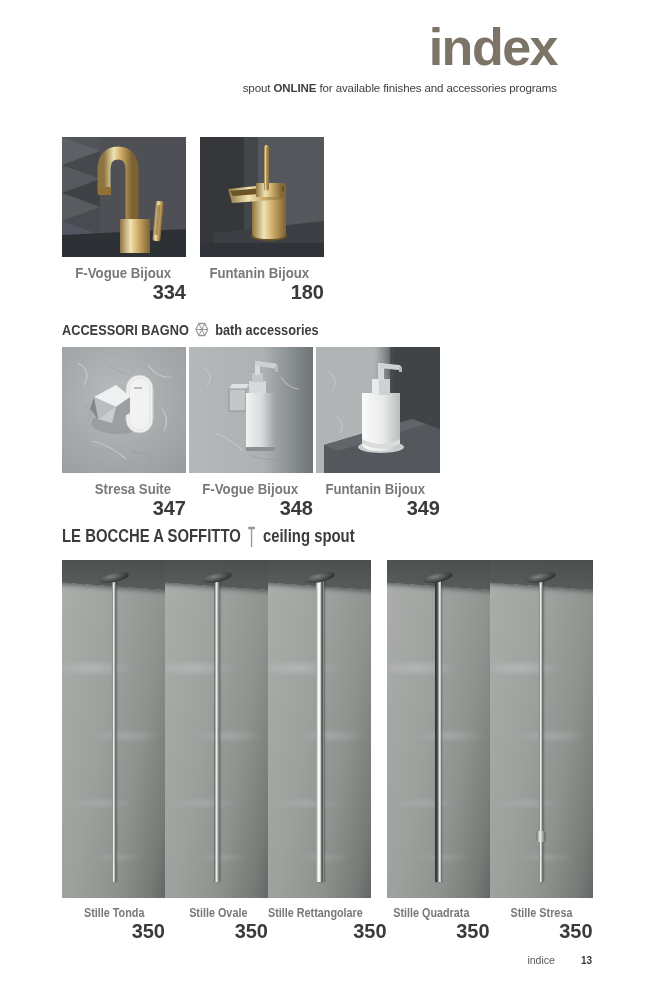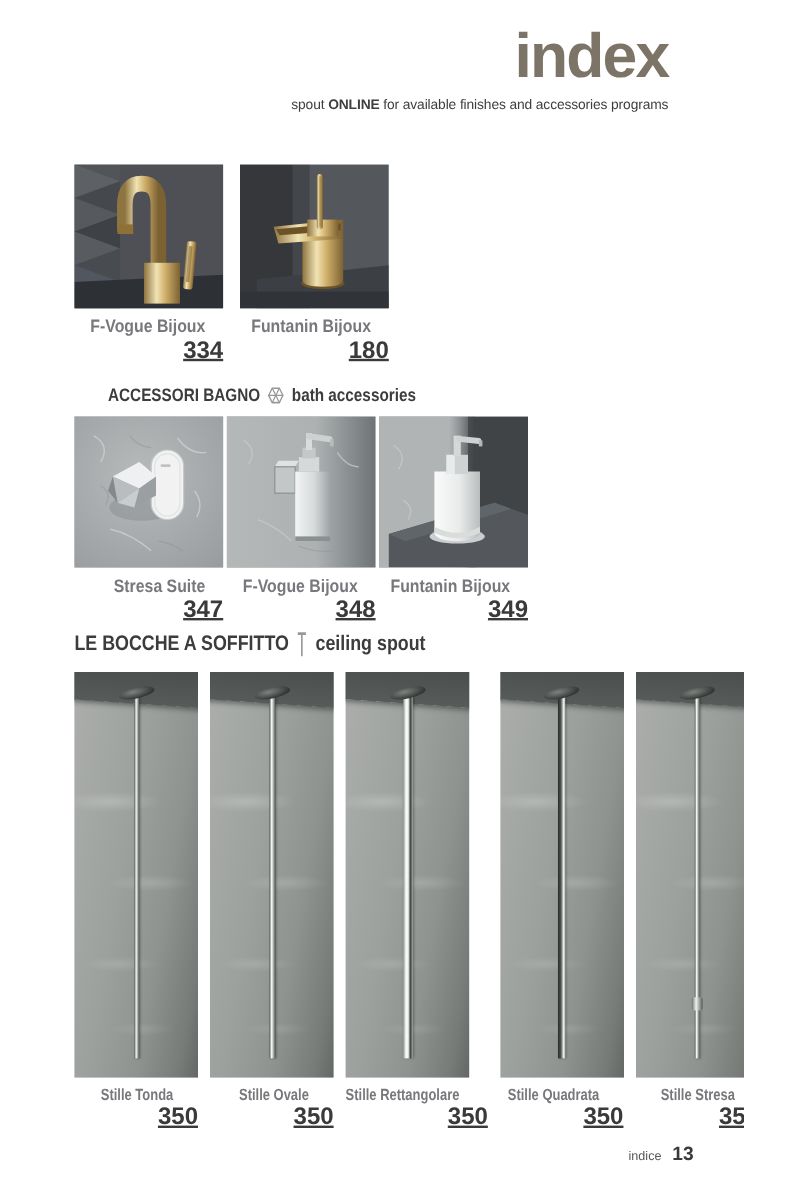--- a/index.html
+++ b/index.html
@@ -10,34 +10,34 @@
   .masthead{position:absolute;top:24px;right:63px;text-align:right;}
   .page-title{font-size:52px;font-weight:700;line-height:.9;letter-spacing:-1.5px;color:#7c7467;}
   .subtitle{margin-top:11px;font-size:11.5px;letter-spacing:-.1px;color:#3e3d40;white-space:nowrap;}
   .subtitle .b{font-weight:700;}
 
   
   .sec-header{position:absolute;left:62px;white-space:nowrap;}
   .sec-header .inner{display:inline-flex;align-items:center;gap:7px;
                      transform:scaleX(.85);transform-origin:left center;}
   .sec-header .h-txt{font-weight:700;color:#3c3c3e;}
-  #hdr-accessori{top:321px;margin-left:28px;}  #hdr-accessori .h-txt{font-size:15px;}
+  #hdr-accessori{top:321px;}  #hdr-accessori .h-txt{font-size:15px;}
   #hdr-bocche{top:526px;}     #hdr-bocche .h-txt{font-size:17.5px;}
   .hdr-icon{display:inline-flex;align-items:center;}
 
   
   .row{position:absolute;left:62px;display:flex;}
   #row-faucets{top:137px;gap:14px;}
   #row-accessories{top:347px;gap:3px;}
-  #row-spouts{top:560px;gap:10px;}
+  #row-spouts{top:560px;}
   .product{margin:0;text-align:right;}
   .caption-name{margin-top:7px;font-size:15px;font-weight:700;color:#77787b;
                 white-space:nowrap;transform:scaleX(.88);transform-origin:left;}
   #row-spouts .caption-name{font-size:13.5px;transform:scaleX(.8);}
-  .caption-num{margin-top:1px;font-size:20px;font-weight:700;color:#3a3a3c;line-height:1;text-decoration:underline;}
+  .caption-num{margin-top:1px;font-size:20px;font-weight:700;color:#3a3a3c;line-height:1;}
 
   .thumb{position:relative;overflow:hidden;background:#9a9e9b;}
   .thumb-sm{width:124px;height:120px;}
   .thumb-md{width:124px;height:126px;}
   .thumb svg{display:block;}
 
   
   .thumb-tall{width:103px;height:338px;
     background:linear-gradient(100deg,#abaeab 0%,#9da19e 42%,#8f938f 68%,#767b77 90%,#636866 100%);}
   .thumb-tall .marble{position:absolute;inset:0;background:
@@ -55,23 +55,23 @@
   .v-ovale .rod{width:5px;}
   .v-rett .rod{width:8px;background:linear-gradient(90deg,#8f938f,#fbfdfb 30%,#eef1ee 52%,#3f4441 74%,#9b9f9b);}
   .v-quad .rod{width:6px;background:linear-gradient(90deg,#272c2a,#4e5351 40%,#e8ebe8 76%,#b7bbb8);}
   .flange{position:absolute;top:13px;left:50%;width:30px;height:9px;margin-left:-15px;
      border-radius:50%;transform:rotate(-12deg);
      background:radial-gradient(ellipse at 40% 35%,#7d827f,#2e3331 75%);}
   .collar{position:absolute;bottom:56px;left:50%;transform:translateX(-50%);width:9px;height:11px;
      border-radius:2px;background:linear-gradient(90deg,#6c716e,#eef1ee 40%,#565b58);}
 
   
-  .footer{position:absolute;top:954px;right:42px;display:flex;align-items:baseline;gap:9px;text-align:center;}
+  .footer{position:absolute;top:954px;right:28px;display:flex;align-items:baseline;gap:26px;text-align:center;}
   .footer-label{font-size:10.5px;color:#58585a;}
-  .footer-num{font-size:16px;font-weight:700;color:#3a3a3c;}
+  .footer-num{font-size:10px;font-weight:700;color:#3a3a3c;}
 </style>
 </head>
 <body>
 
 <div class="page">
 
   <div class="masthead">
     <div class="page-title">index</div>
     <div class="subtitle">
       <span>spout</span>

